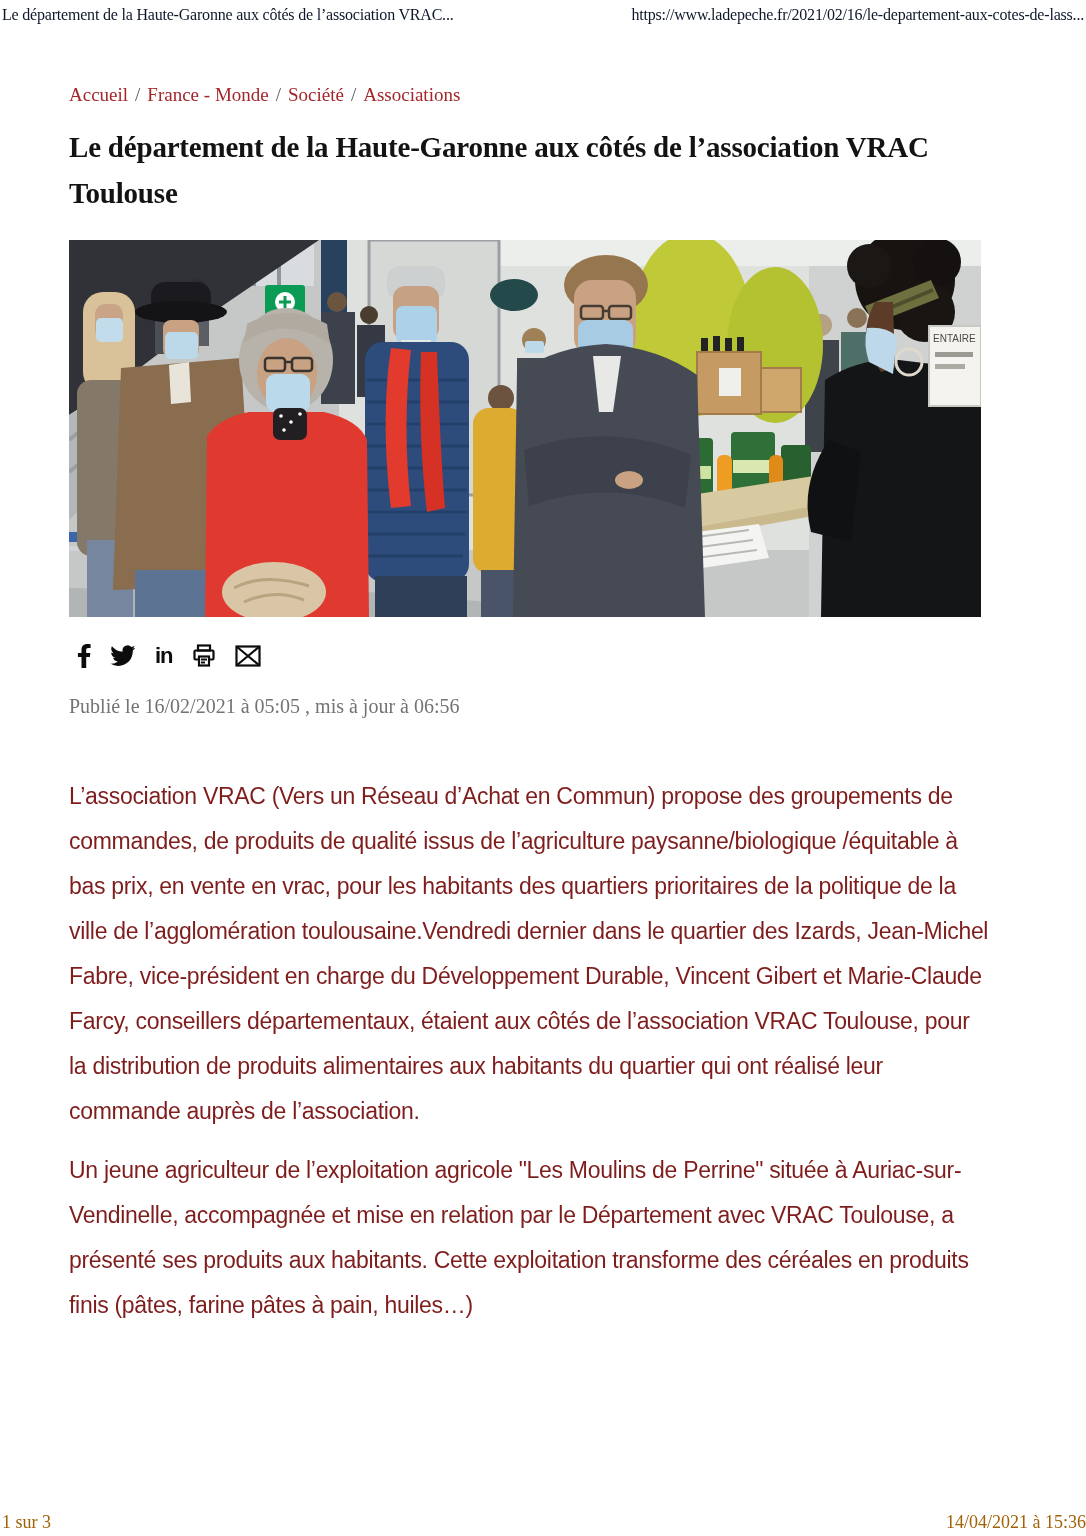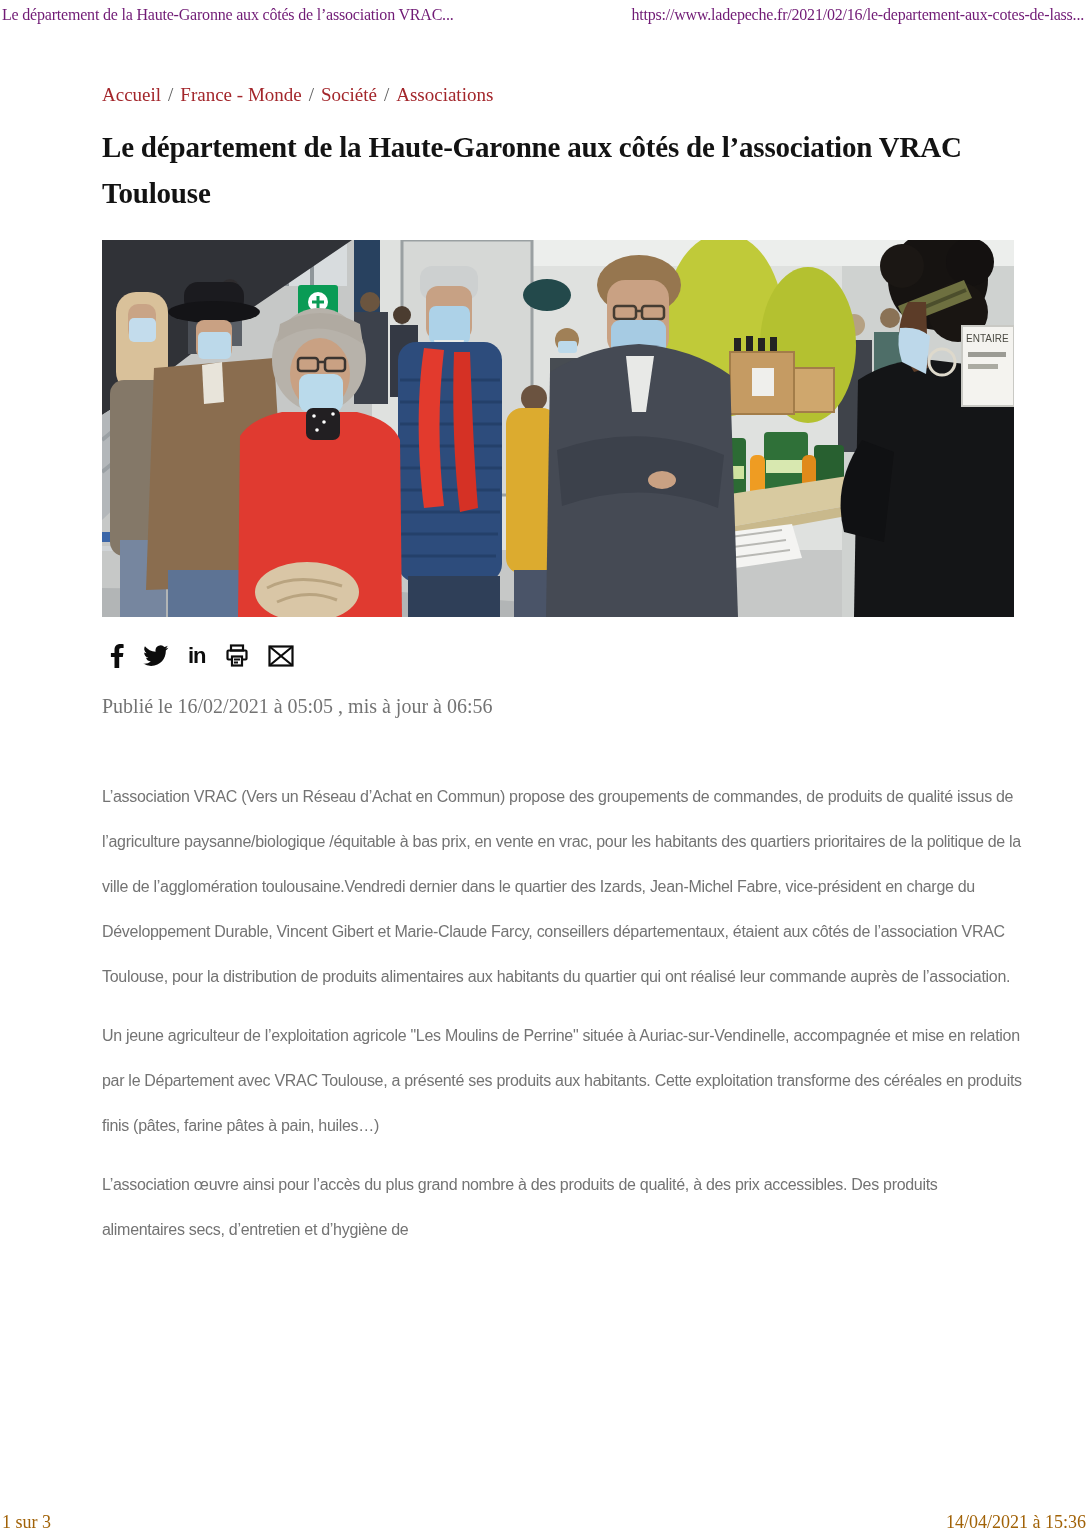--- a/index.html
+++ b/index.html
@@ -6,31 +6,31 @@
   html,body { margin:0; padding:0; }
   body {
     width:1086px; height:1536px; position:relative;
     background:#ffffff; overflow:hidden;
     font-family:"Liberation Serif", serif; color:#161616;
   }
   
   .print-header {
     position:absolute; top:6px; left:2px; right:2px;
     display:flex; justify-content:space-between; align-items:flex-start;
-    font-size:16px; color:#701a75;
+    font-size:16px; color:#0f172a;
   }
   .print-header .ph-title { max-width:520px; letter-spacing:-0.2px; }
   .print-header .ph-url   { letter-spacing:-0.2px; }
   .print-footer {
     position:absolute; bottom:3px; left:2px; right:0;
     display:flex; justify-content:space-between;
     font-size:18px; color:#a16207;
   }
   
-  .content { position:absolute; left:102px; top:84px; width:920px; }
+  .content { position:absolute; left:69px; top:84px; width:920px; }
 
   .breadcrumb { font-size:19px; color:#a3262b; }
   .breadcrumb .crumb { color:#a3262b; text-decoration:none; cursor:pointer; }
   .breadcrumb .sep { color:#5c5c5c; margin:0 7px; }
 
   h1.article-title {
     margin:18px 0 0 0; font-weight:700;
     font-size:29px; line-height:46px; color:#131313; letter-spacing:-0.2px;
   }
   .photo-wrap { margin-top:24px; width:789px; height:377px; }
@@ -42,21 +42,21 @@
   .linkedin-glyph { font-family:"Liberation Sans", sans-serif; font-weight:900; font-size:22px; line-height:22px; letter-spacing:-1px; }
 
   .tags-row { margin-top:40px; font-family:"Liberation Sans", sans-serif; font-weight:700; font-size:21px; }
   .tag { color:#b5122a; cursor:pointer; }
   .tag-sep { color:#1c1c1c; margin-right:7px; }
 
   .pub-date { margin-top:27px; font-size:20px; color:#737373; }
 
   .body-text {
     margin-top:56px; font-family:"Liberation Sans", sans-serif;
-    font-size:16px; line-height:45px; letter-spacing:-0.3px; color:#737373;
+    font-size:23px; line-height:45px; letter-spacing:-0.3px; color:#7f1d1d;
   }
   .body-text p { margin:0 0 14px 0; }
   .body-text p:last-child { margin-bottom:0; }
 </style>
 </head>
 <body>
 
 <div class="print-header">
   <span class="ph-title">Le département de la Haute-Garonne aux côtés de l’association VRAC...</span>
   <span class="ph-url">https://www.ladepeche.fr/2021/02/16/le-departement-aux-cotes-de-lass...</span>
@@ -280,21 +280,20 @@
       </svg>
     </span>
   </div>
 
 
   <div class="pub-date">Publié le 16/02/2021 à 05:05 , mis à jour à 06:56</div>
 
   <div class="body-text">
     <p>L’association VRAC (Vers un Réseau d’Achat en Commun) propose des groupements de commandes, de produits de qualité issus de l’agriculture paysanne/biologique /équitable à bas prix, en vente en vrac, pour les habitants des quartiers prioritaires de la politique de la ville de l’agglomération toulousaine.Vendredi dernier dans le quartier des Izards, Jean-Michel Fabre, vice-président en charge du Développement Durable, Vincent Gibert et Marie-Claude Farcy, conseillers départementaux, étaient aux côtés de l’association VRAC Toulouse, pour la distribution de produits alimentaires aux habitants du quartier qui ont réalisé leur commande auprès de l’association.</p>
     <p>Un jeune agriculteur de l’exploitation agricole "Les Moulins de Perrine" située à Auriac-sur-Vendinelle, accompagnée et mise en relation par le Département avec VRAC Toulouse, a présenté ses produits aux habitants. Cette exploitation transforme des céréales en produits finis (pâtes, farine pâtes à pain, huiles…)</p>
-    <p>L’association œuvre ainsi pour l’accès du plus grand nombre à des produits de qualité, à des prix accessibles. Des produits alimentaires secs, d’entretien et d’hygiène de</p>
   </div>
 
 </div>
 
 <div class="print-footer">
   <span>1 sur 3</span>
   <span>14/04/2021 à 15:36</span>
 </div>
 
 </body></html>

